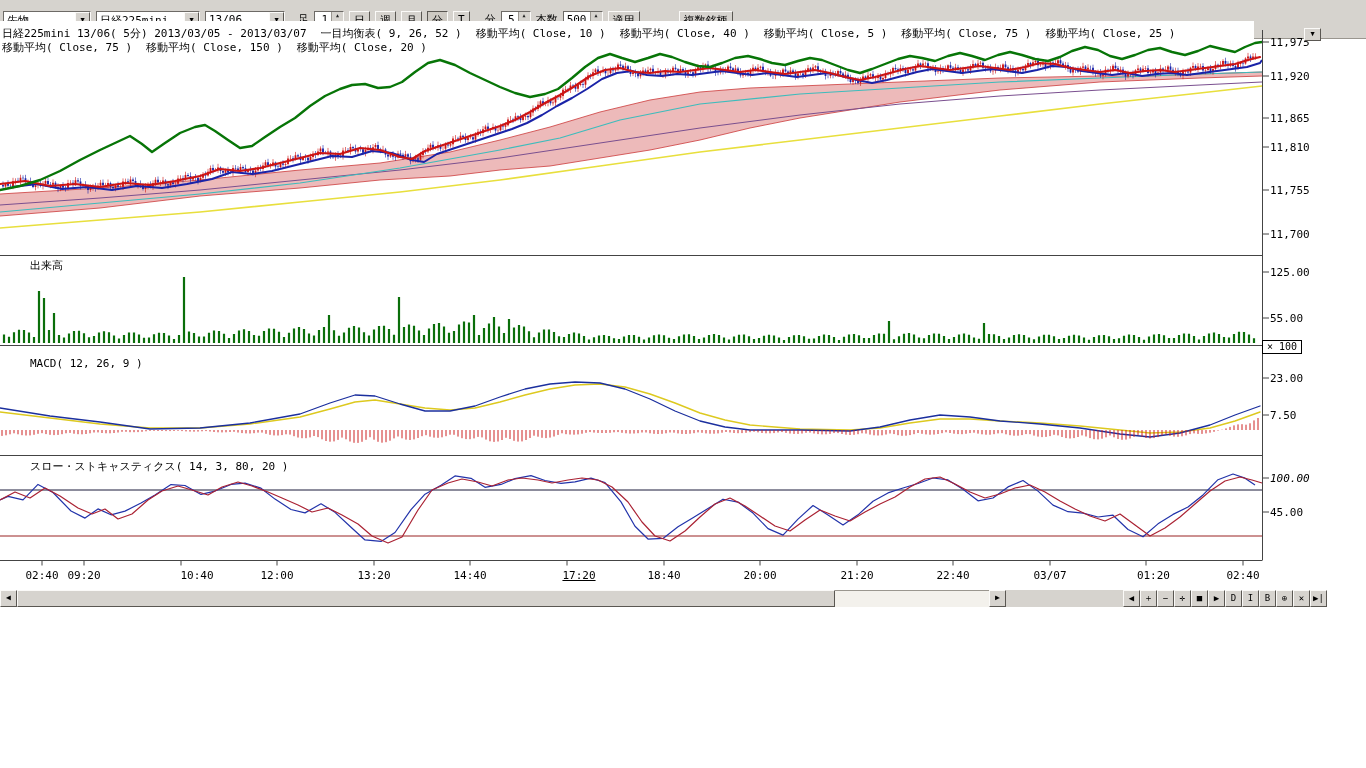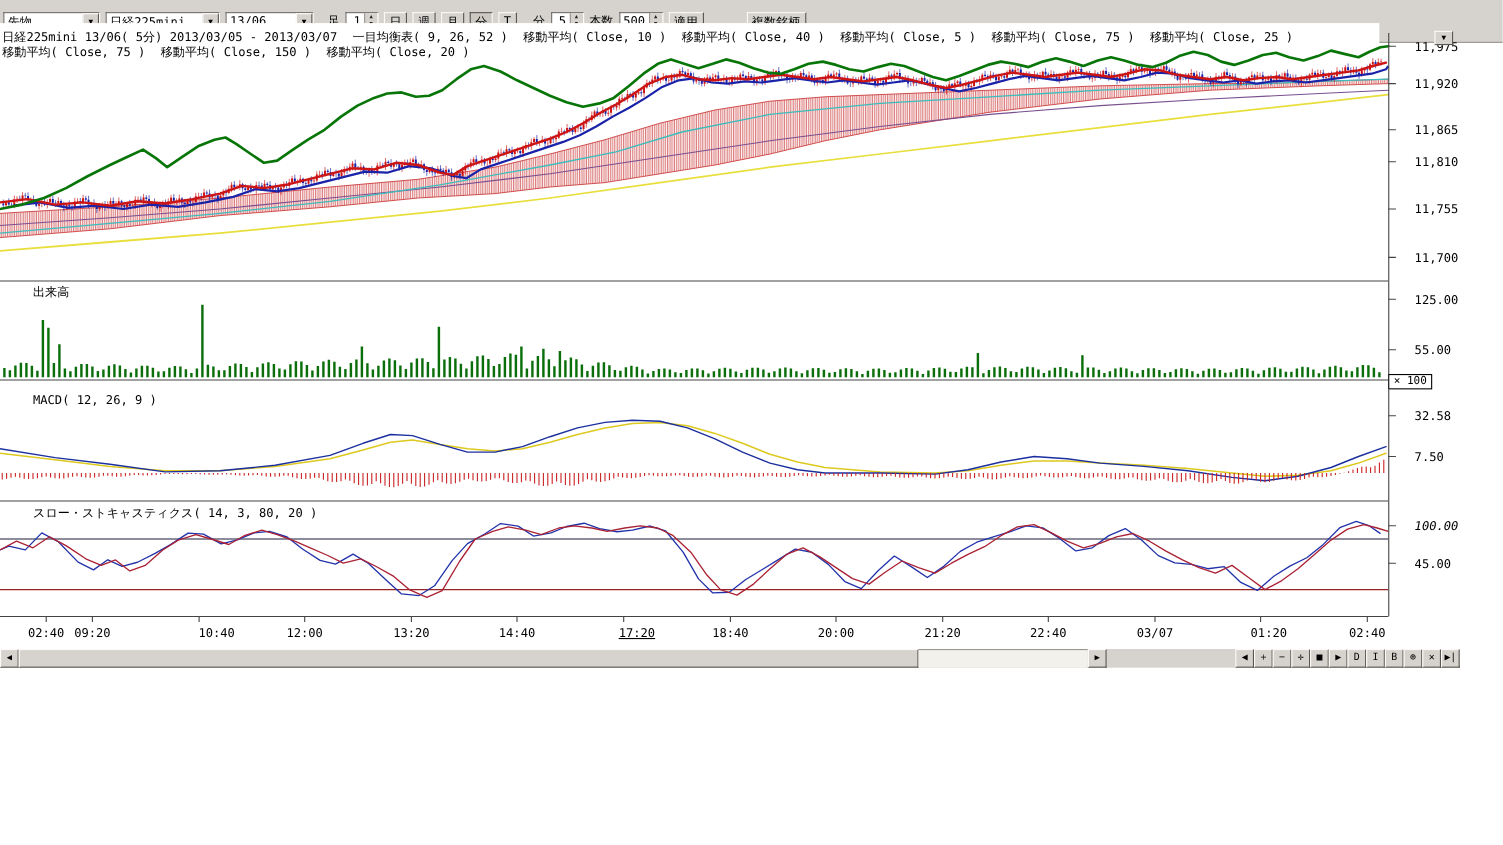--- a/index.html
+++ b/index.html
@@ -22,21 +22,21 @@
   .spin{height:17px;display:flex;align-items:stretch;}
   .spin .sval{padding:1px 3px;min-width:16px;text-align:right;}
   .spin .sarr{width:12px;display:flex;flex-direction:column;background:#d6d3ce;
               border-left:1px solid #9a968f;}
   .spin .sarr span{flex:1;font-size:5px;line-height:7px;text-align:center;color:#222;}
   
   #chart-area{position:absolute;left:0;top:21px;width:1254px;height:569px;background:#fff;}
   #chart-canvas{position:absolute;left:0;top:0;}
   .legend-row{position:absolute;left:2px;display:flex;gap:14px;white-space:nowrap;z-index:3;}
   .legend-item{white-space:nowrap;}
-  .axlbl{position:absolute;white-space:nowrap;z-index:3;margin-left:16px;}
+  .axlbl{position:absolute;white-space:nowrap;z-index:3;}
   .timelbl{position:absolute;width:48px;text-align:center;z-index:3;}
   .pane-label{position:absolute;left:2px;white-space:nowrap;z-index:3;margin-left:28px;}
   .scale-box{position:absolute;left:1262px;top:319px;height:14px;padding:0 4px;border:1px solid #000;
              background:#fff;font-size:10px;line-height:12px;z-index:4;white-space:nowrap;}
   .mini-drop{position:absolute;left:1304px;top:7px;width:17px;height:13px;font-size:7px;line-height:11px;
              text-align:center;z-index:4;}
   
   .scrollbar{position:absolute;left:0;top:590px;width:1326px;height:17px;background:#d6d3ce;display:flex;}
   .sb-arrow{width:17px;height:17px;font-size:8px;line-height:14px;text-align:center;flex:none;}
   .sb-thumb{width:818px;height:17px;flex:none;}
@@ -150,21 +150,21 @@
   <div class="scale-box">× 100</div>
   <div class="mini-drop raised">▼</div>
 <span class="axlbl" style="left: 1270px; top: 15px;">11,975</span>
     <span class="axlbl" style="left: 1270px; top: 49px;">11,920</span>
     <span class="axlbl" style="left: 1270px; top: 91px;">11,865</span>
     <span class="axlbl" style="left: 1270px; top: 120px;">11,810</span>
     <span class="axlbl" style="left: 1270px; top: 163px;">11,755</span>
     <span class="axlbl" style="left: 1270px; top: 207px;">11,700</span>
     <span class="axlbl" style="left: 1270px; top: 245px;">125.00</span>
     <span class="axlbl" style="left: 1270px; top: 291px;">55.00</span>
-    <span class="axlbl" style="left: 1270px; top: 351px;">32.58</span>
+    <span class="axlbl" style="left: 1270px; top: 351px;">23.00</span>
     <span class="axlbl" style="left: 1270px; top: 388px;">7.50</span>
     <span class="axlbl" style="left: 1270px; top: 451px; font-style: italic;">100.00</span>
     <span class="axlbl" style="left: 1270px; top: 485px;">45.00</span>
     <span class="timelbl" style="left: 18px; top: 547.5px;">02:40</span>
     <span class="timelbl" style="left: 60px; top: 547.5px;">09:20</span>
     <span class="timelbl" style="left: 157px; top: 547.5px; margin-left: 16px;">10:40</span>
     <span class="timelbl" style="left: 253px; top: 547.5px;">12:00</span>
     <span class="timelbl" style="left: 350px; top: 547.5px;">13:20</span>
     <span class="timelbl" style="left: 446px; top: 547.5px;">14:40</span>
     <span class="timelbl" style="left: 555px; top: 547.5px; text-decoration: underline;">17:20</span>

